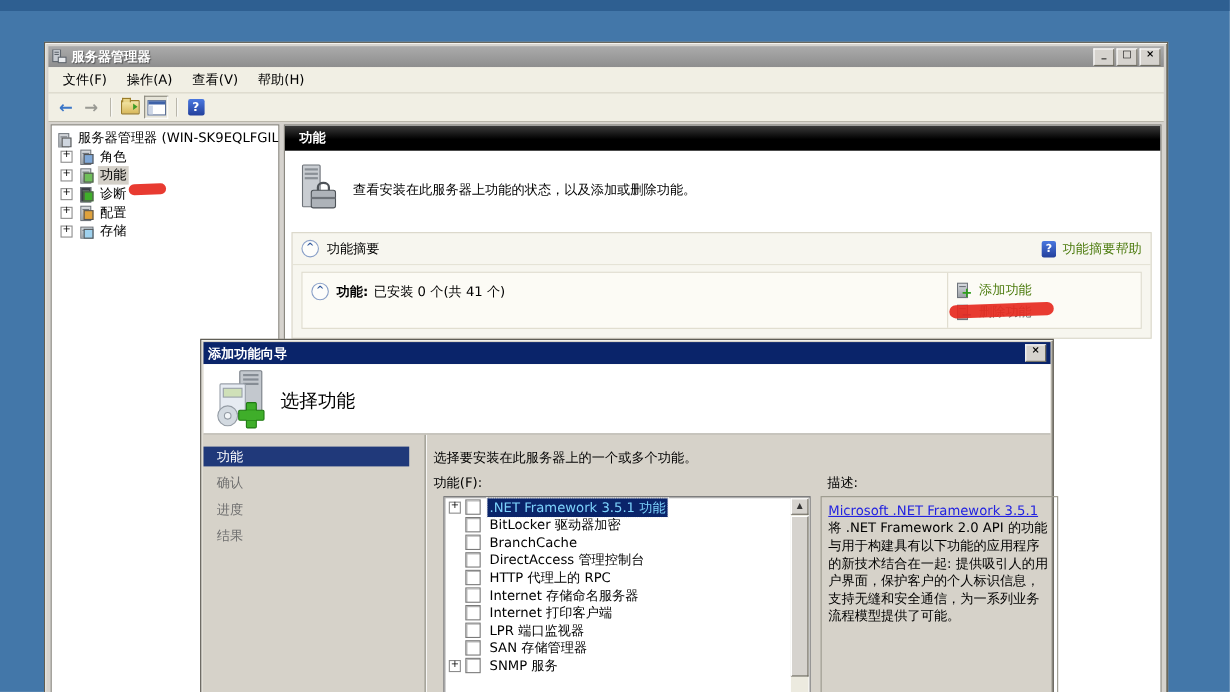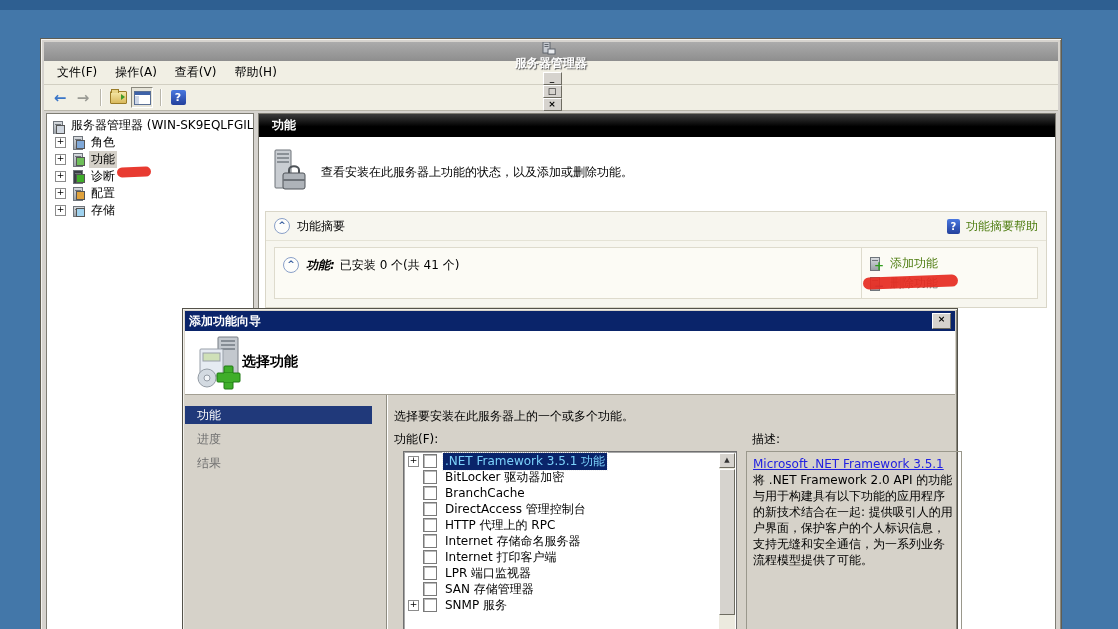--- a/index.html
+++ b/index.html
@@ -12,21 +12,21 @@
   .desktop-top{position:absolute;top:0;left:0;width:1118px;height:10px;background:#2e5f91;}
 
   
   .window{
     position:absolute;left:40px;top:38px;width:1022px;height:600px;
     background:#d6d3ce;border:1px solid #5f5d53;
     box-shadow:inset 1px 1px 0 #f4f3ef, inset -1px -1px 0 #8a887d;
     padding:3px;box-sizing:border-box;
   }
   .titlebar{height:19px;background:linear-gradient(#ababab,#8e8e8e);
-    display:flex;align-items:center;padding:0 3px;color:#fff;font-weight:bold;flex-direction:column;}
+    display:flex;align-items:center;padding:0 3px;color:#fff;font-weight:bold;}
   .titlebar .t-icon{width:14px;height:13px;margin-right:4px;flex:0 0 auto;}
   .titlebar .t-text{flex:1;font-size:12px;text-shadow:1px 1px 1px #555;}
   .winbtn{width:17px;height:14px;margin-left:2px;background:#d6d3ce;
     border:1px solid;border-color:#fff #6e6c61 #6e6c61 #fff;
     font-size:9px;line-height:11px;text-align:center;font-weight:bold;color:#000;cursor:default;}
   .menubar{height:23px;background:#f1efe4;display:flex;align-items:center;
     border-bottom:1px solid #d2cfc2;padding-left:4px;}
   .menu-item{padding:17px 9px;cursor:default;}
   .toolbar{height:25px;background:#f1efe4;display:flex;align-items:center;
     border-bottom:1px solid #b9b6aa;padding-left:6px;gap:3px;}
@@ -75,42 +75,42 @@
   .chev-circle{width:14px;height:14px;border-radius:50%;border:1px solid #8aa0c8;background:#fdfdfb;
     color:#30589c;font-size:9px;font-weight:bold;line-height:13px;text-align:center;margin-right:7px;flex:0 0 auto;}
   .summary-title{font-weight:normal;}
   .summary-help{margin-left:auto;display:flex;align-items:center;gap:6px;}
   .help-sm{width:13px;height:15px;background:linear-gradient(#4a78e0,#23409c);border-radius:2px;
     color:#fff;font-weight:bold;font-size:10px;line-height:15px;text-align:center;}
   .link{color:#4d7c0f;cursor:pointer;}
   .features-box{margin:6px 8px 8px 8px;border:1px solid #dedbcd;background:#fcfbf5;
     display:flex;min-height:50px;}
   .features-left{display:flex;align-items:flex-start;padding:9px 8px;flex:1;}
-  .features-left b{margin-right:5px;font-style:italic;}
+  .features-left b{margin-right:5px;}
   .actions-panel{width:176px;border-left:1px solid #dedbcd;padding:5px 8px;box-sizing:border-box;}
   .action-row{display:flex;align-items:center;gap:6px;height:20px;}
   .act-ico{width:14px;height:13px;position:relative;flex:0 0 auto;}
   .act-ico .srv{left:0;}
   .plus-mark{position:absolute;right:0;bottom:-1px;color:#2f9e1d;font-weight:bold;font-size:12px;line-height:10px;}
   .minus-mark{position:absolute;right:0;bottom:-1px;color:#2b63c9;font-weight:bold;font-size:12px;line-height:10px;}
   .disabled-link{color:#6e6e6e;}
 
   
   .dialog{
     position:absolute;left:182px;top:308px;width:776px;height:338px;
     background:#d6d2c9;border:1px solid #54524a;
     box-shadow:inset 1px 1px 0 #f2f1ec, inset -1px -1px 0 #8a887d;
     padding:2px;box-sizing:border-box;z-index:5;
   }
   .dlg-title{height:20px;background:#0a246a;color:#fff;font-weight:bold;
     display:flex;align-items:center;padding:0 4px;}
   .dlg-title .t-text{flex:1;}
   .dlg-banner{height:63px;background:#fff;position:relative;border-bottom:1px solid #a39f93;}
   .dlg-banner-ico{position:absolute;left:9px;top:5px;}
-  .dlg-heading{position:absolute;left:57px;top:22px;font-size:14px;font-weight:bold;}
+  .dlg-heading{position:absolute;left:70px;top:22px;font-size:17px;font-weight:normal;}
   .dlg-body{display:flex;height:calc(100% - 85px);}
   .dlg-nav{width:201px;padding-top:11px;flex:0 0 auto;}
   .dlg-nav-item{height:18px;line-height:18px;padding-left:12px;margin:0 14px 6px 0;color:#6f6f6f;}
   .dlg-nav-item.sel{background:#20397a;color:#fff;}
   .dlg-divider{width:1px;background:#8f8d82;box-shadow:1px 0 0 #fff;flex:0 0 auto;}
   .dlg-content{flex:1;padding:13px 0 0 7px;position:relative;}
   .dlg-intro{margin-bottom:6px;}
   .dlg-cols{display:flex;margin-top:2px;}
   .dlg-col-left{width:350px;flex:0 0 auto;}
   .dlg-list-label{margin:0 0 3px 0;}
@@ -314,20 +314,21 @@
         <rect x="23" y="37" width="23" height="9" rx="1"></rect>
         <rect x="30" y="37" width="9" height="9" stroke="none"></rect>
       </g>
     </svg>
     <span class="dlg-heading">选择功能</span>
   </div>
 
   <div class="dlg-body">
     <div class="dlg-nav">
       <div class="dlg-nav-item sel">功能</div>
+      <div class="dlg-nav-item">确认</div>
       <div class="dlg-nav-item">进度</div>
       <div class="dlg-nav-item">结果</div>
     </div>
     <div class="dlg-divider"></div>
 
     <div class="dlg-content">
       <div class="dlg-intro">选择要安装在此服务器上的一个或多个功能。</div>
 
       <div class="dlg-cols">
         <div class="dlg-col-left">

